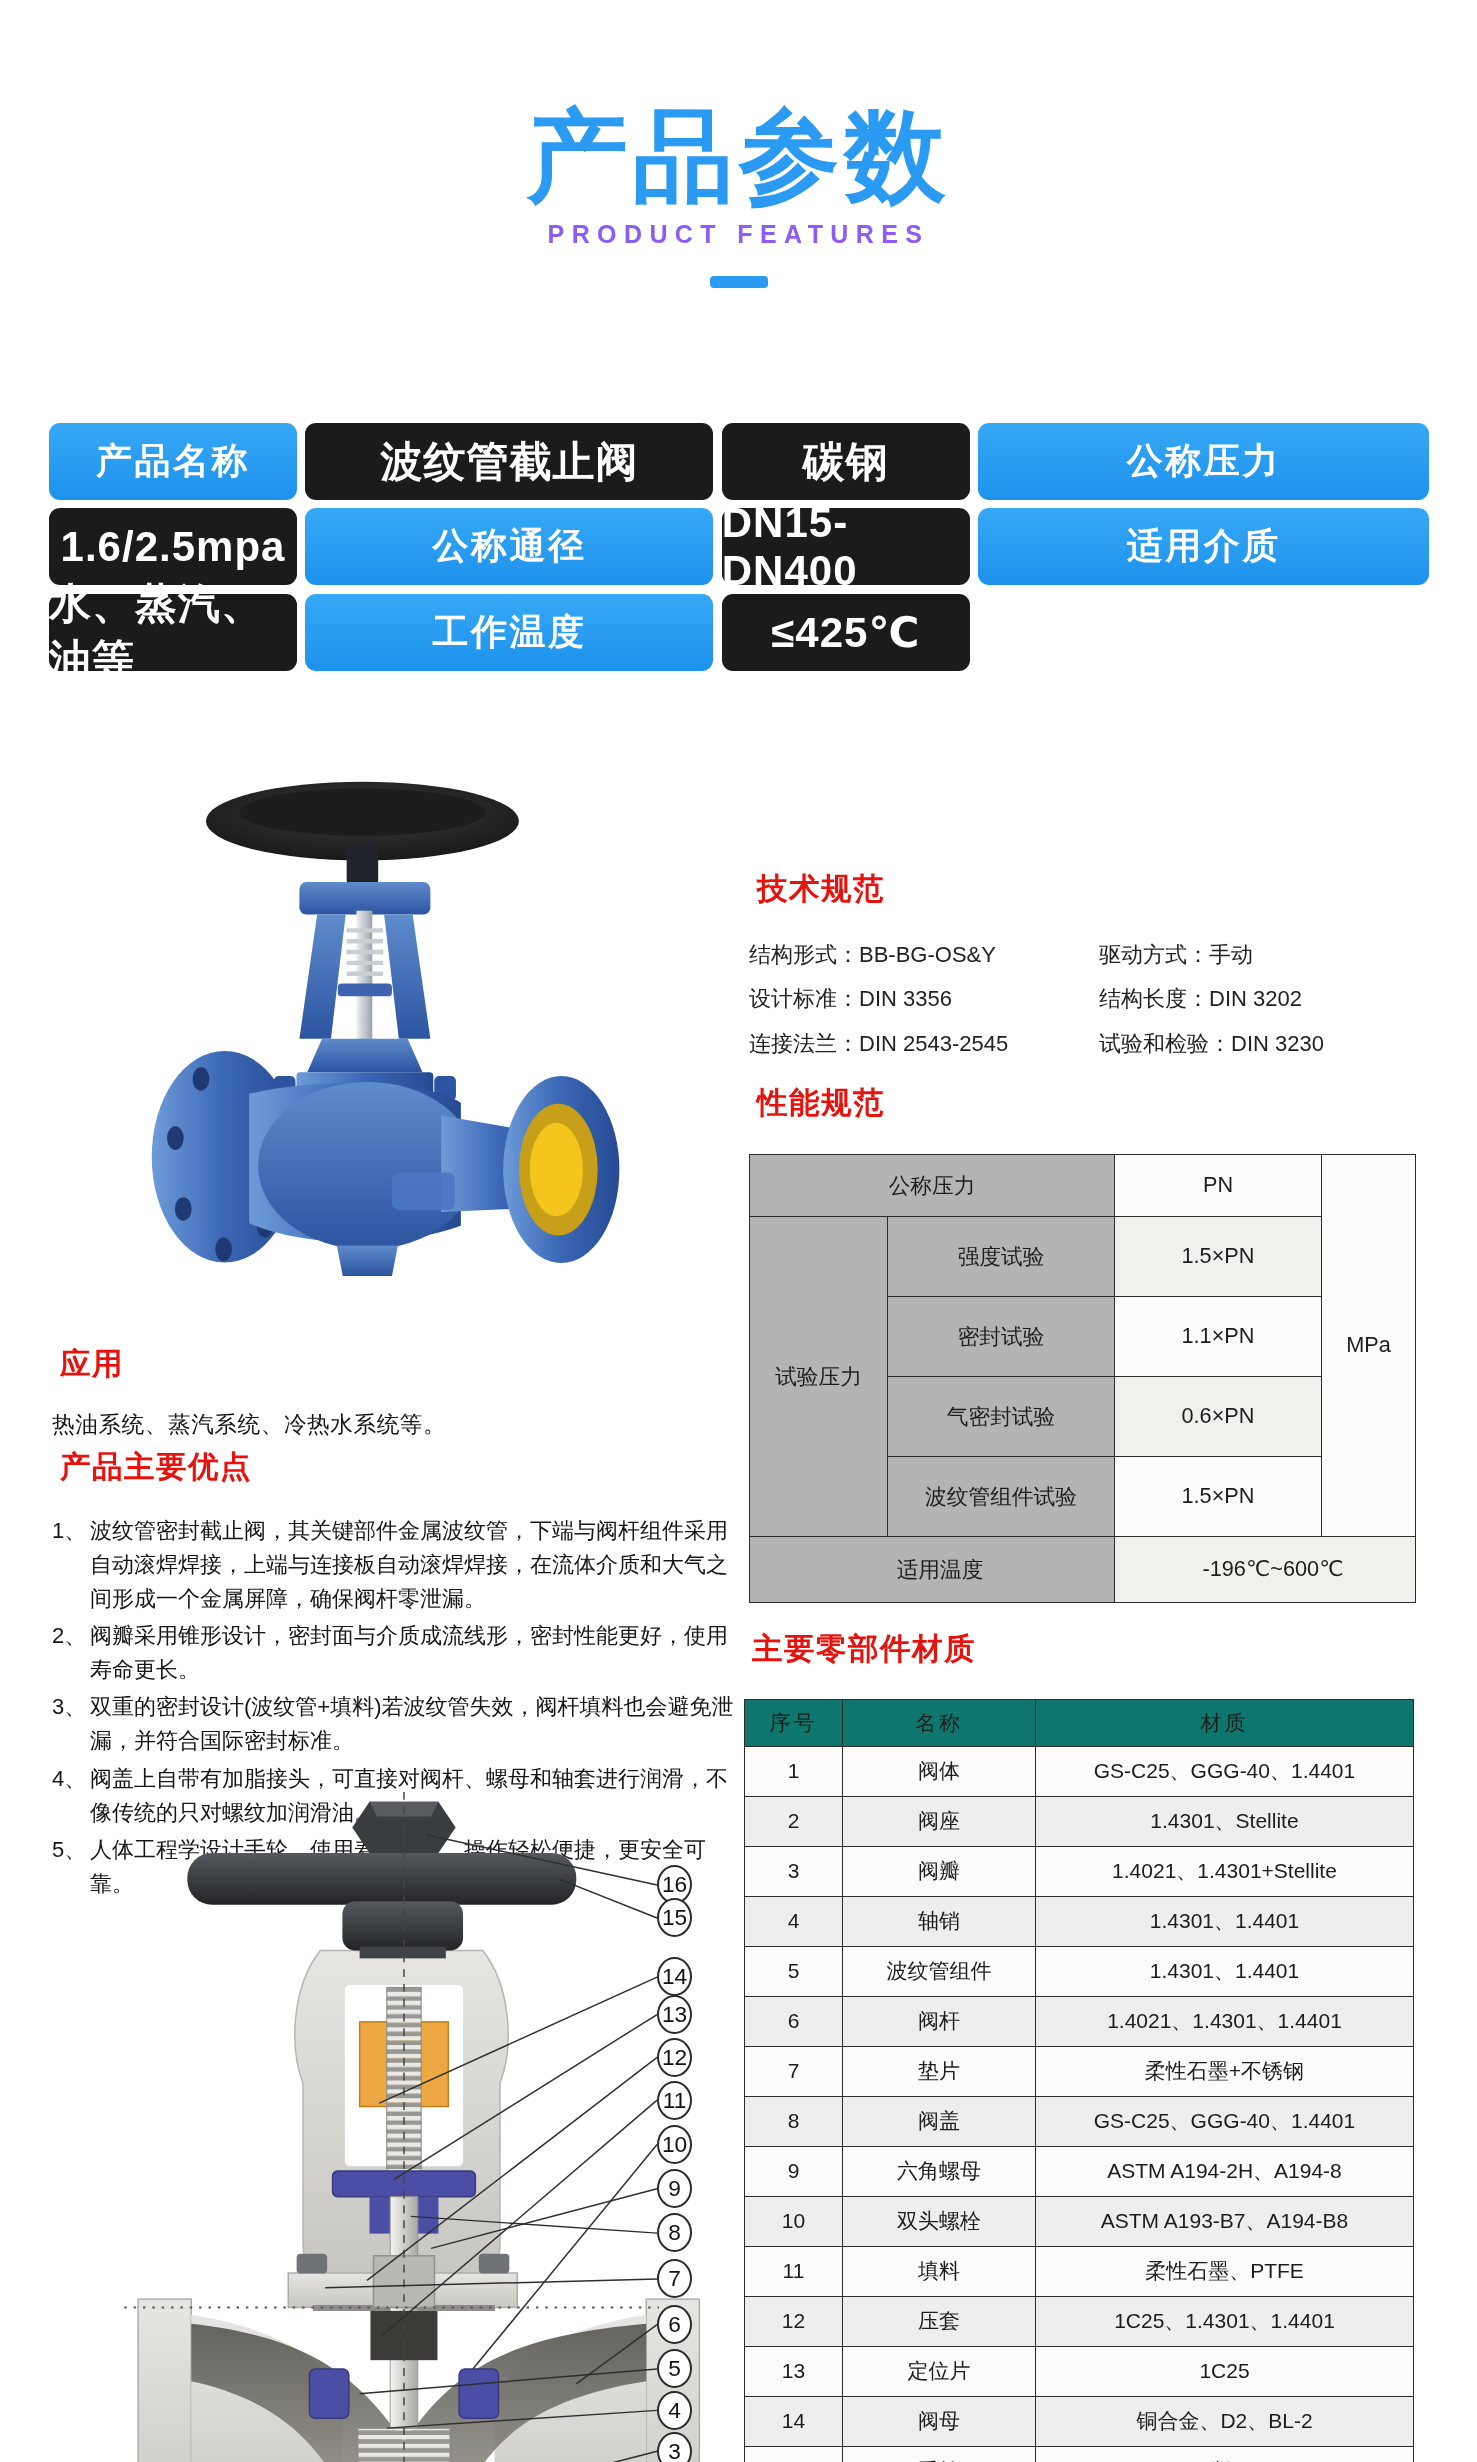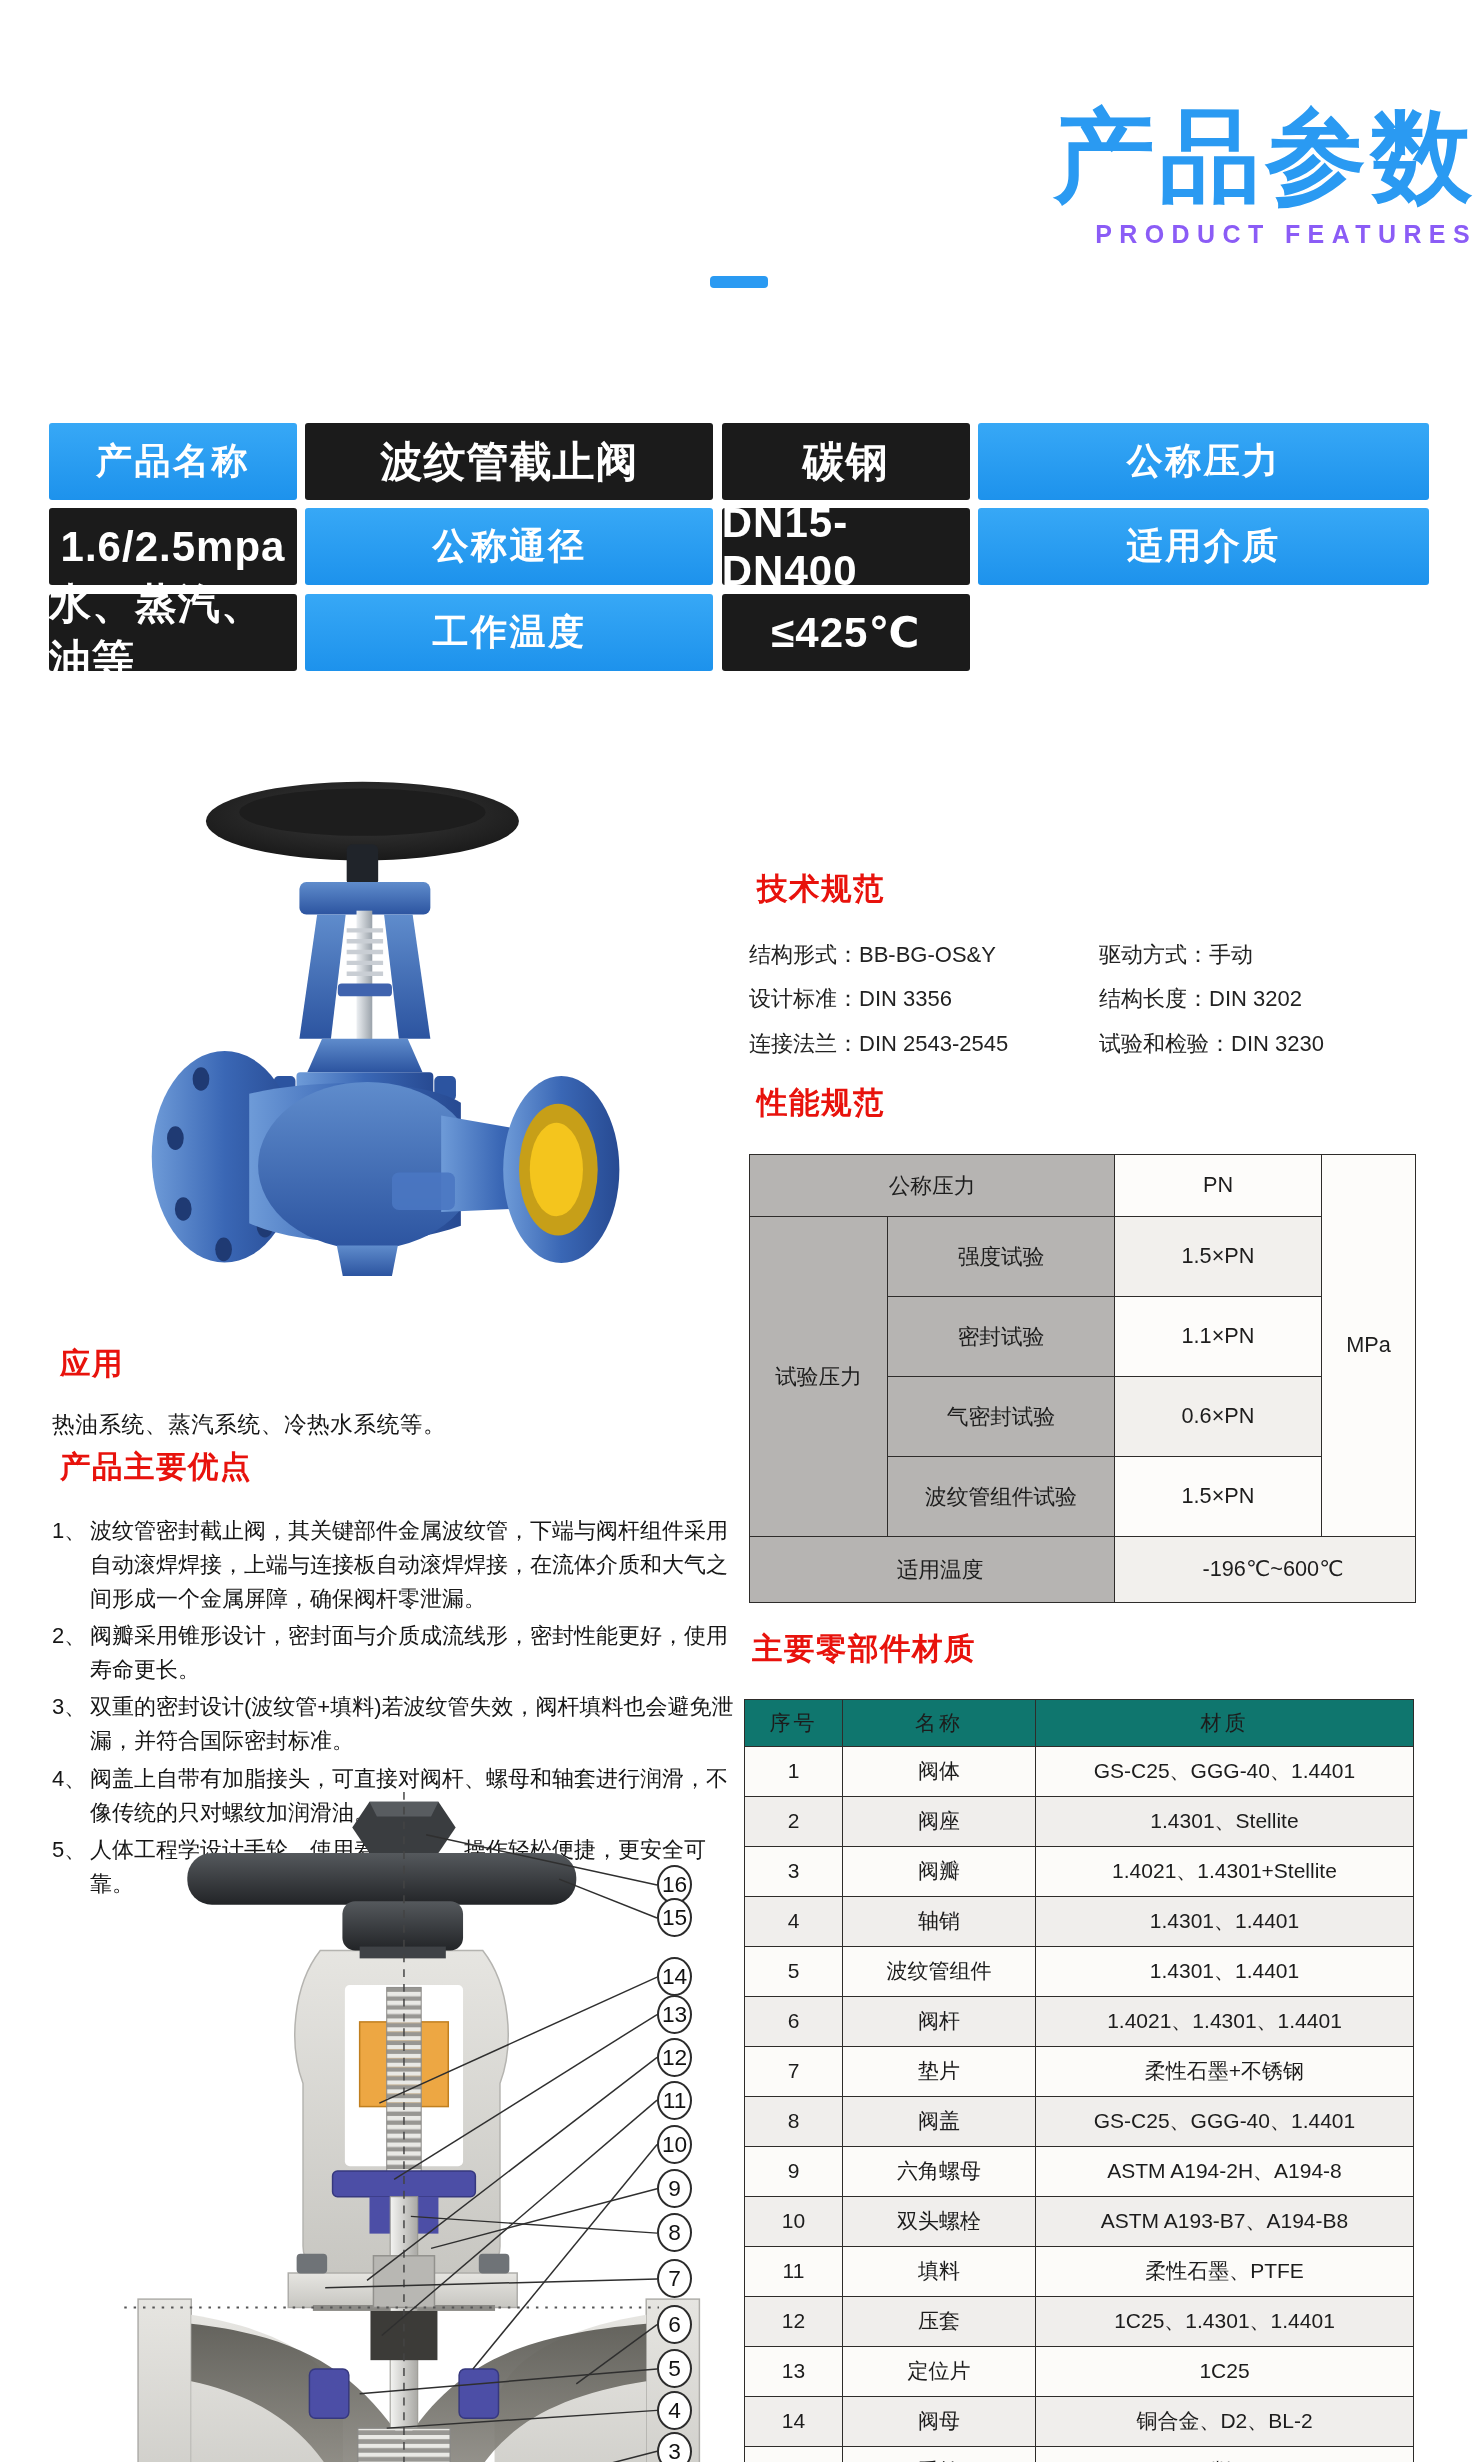--- a/index.html
+++ b/index.html
@@ -1,28 +1,28 @@
 <!DOCTYPE html>
 <html style="font-size:7.9px"><head>
 <meta charset="utf-8">
 <style>
   html,body{margin:0;padding:0;background:#ffffff;}
   #page{position:relative;width:1477px;height:2565px;background:#ffffff;overflow:hidden;
         font-family:"Liberation Sans","DejaVu Sans",sans-serif;color:#1c1c1c;}
 
   
-  .hdr{position:absolute;top:103px;left:0;width:100%;text-align:right;}
+  .hdr{position:absolute;top:103px;left:0;width:100%;text-align:center;}
   .hdr-title{margin:0;font-size:101px;font-weight:900;color:#2a9af2;letter-spacing:4.9px;line-height:1.05;}
   .hdr-sub{margin-top:10.8px;font-size:25px;font-weight:700;color:#8b5cf6;letter-spacing:7.4px;}
   .hdr-dash{width:58px;height:11.8px;background:#2a9af2;border-radius:3.9px;margin:27px auto 0 auto;}
 
   
   .spec{position:absolute;left:49px;top:423px;width:1379px;display:grid;
         grid-template-columns:248px 408px 248px 451px;grid-auto-rows:77px;gap:8.4px;}
-  .spec .cell{display:flex;align-items:center;justify-content:center;border-radius:3px;color:#fff;}
+  .spec .cell{display:flex;align-items:center;justify-content:center;border-radius:11px;color:#fff;}
   .spec .lab{background:linear-gradient(180deg,#37a8f6,#1d92ec);font-size:36px;font-weight:bold;letter-spacing:2.5px;}
   .spec .val{background:#1b1b1b;font-size:42px;font-weight:bold;letter-spacing:1px;}
 
   
   .sec-title{margin:8px;font-size:30.5px;font-weight:bold;color:#e8120c;letter-spacing:1.5px;}
 
   
   .photo{position:absolute;left:126px;top:763px;width:527px;height:539px;}
   .photo svg{width:100%;height:100%;}
 

